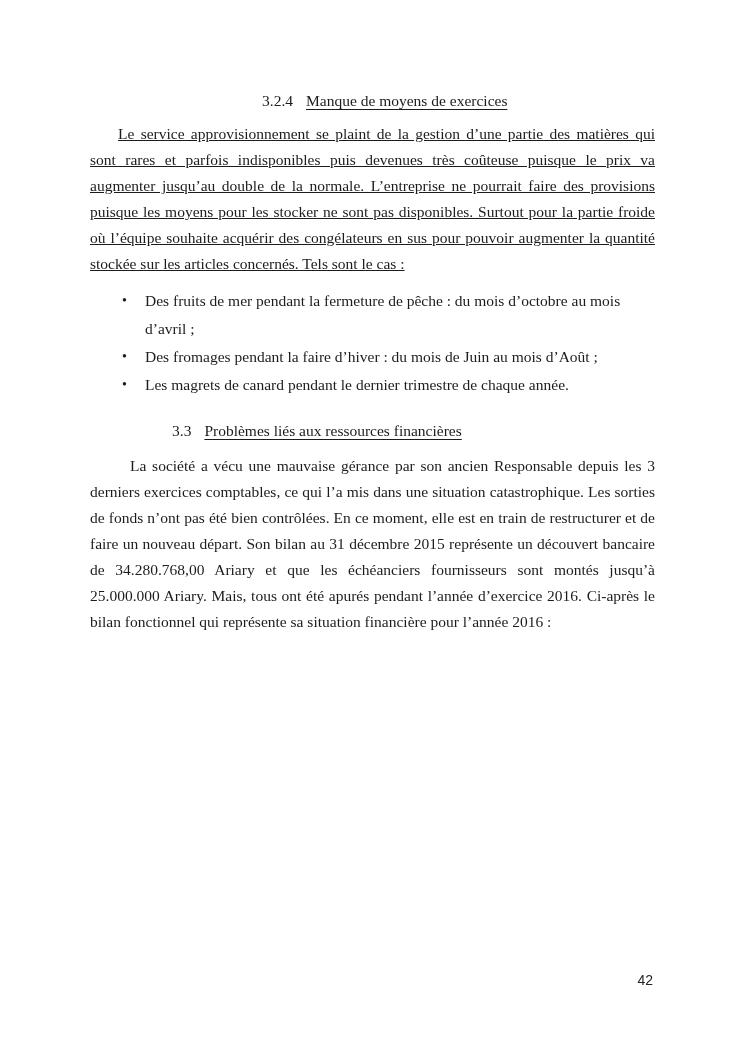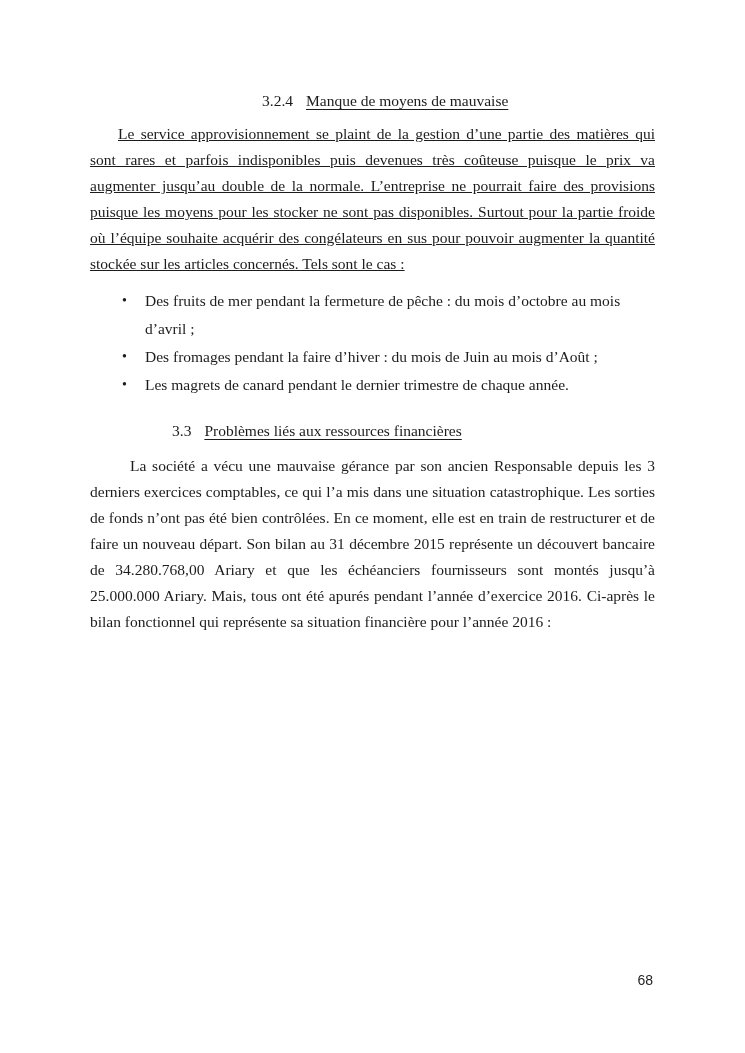--- a/index.html
+++ b/index.html
@@ -84,21 +84,21 @@
     color: #242424;
   }
 </style>
 </head>
 <body>
 
 <div class="page">
   <div class="content">
 
     <div class="heading heading-324">
-      <span class="h-num">3.2.4</span><span class="h-title">Manque de moyens de mauvaise</span>
+      <span class="h-num">3.2.4</span><span class="h-title">Manque de moyens de exercices</span>
     </div>
 
     <p class="para para-1">Le service approvisionnement se plaint de la gestion d’une partie des matières qui sont rares et parfois indisponibles puis devenues très coûteuse puisque le prix va augmenter jusqu’au double de la normale. L’entreprise ne pourrait faire des provisions puisque les moyens pour les stocker ne sont pas disponibles. Surtout pour la partie froide où l’équipe souhaite acquérir des congélateurs en sus pour pouvoir augmenter la quantité stockée sur les articles concernés. Tels sont le cas :</p>
 
     <ul class="bullet-list">
       <li>
         <span class="bullet-marker">•</span>
         <span class="bullet-text">Des fruits de mer pendant la fermeture de pêche : du mois d’octobre au mois d’avril ;</span>
       </li>
       <li>
@@ -112,14 +112,14 @@
     </ul>
 
     <div class="heading heading-33">
       <span class="h-num">3.3</span><span class="h-title">Problèmes liés aux ressources financières</span>
     </div>
 
     <p class="para para-2">La société a vécu une mauvaise gérance par son ancien Responsable depuis les 3 derniers exercices comptables, ce qui l’a mis dans une situation catastrophique. Les sorties de fonds n’ont pas été bien contrôlées. En ce moment, elle est en train de restructurer et de faire un nouveau départ. Son bilan au 31 décembre 2015 représente un découvert bancaire de 34.280.768,00 Ariary et que les échéanciers fournisseurs sont montés jusqu’à 25.000.000 Ariary. Mais, tous ont été apurés pendant l’année d’exercice 2016. Ci-après le bilan fonctionnel qui représente sa situation financière pour l’année 2016 :</p>
 
   </div>
 
-  <div class="page-number">68</div>
+  <div class="page-number">42</div>
 </div>
 
 </body></html>

